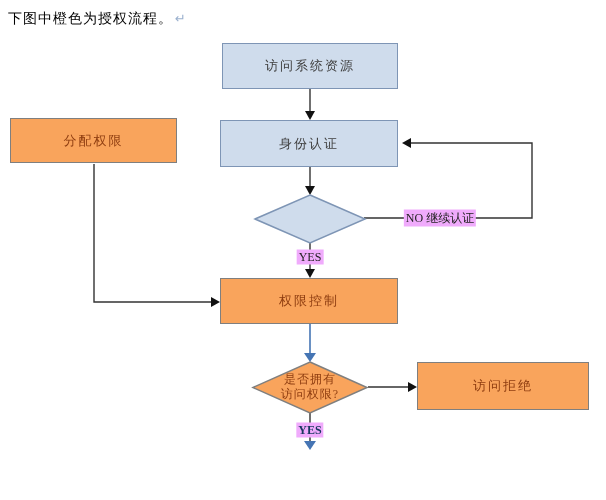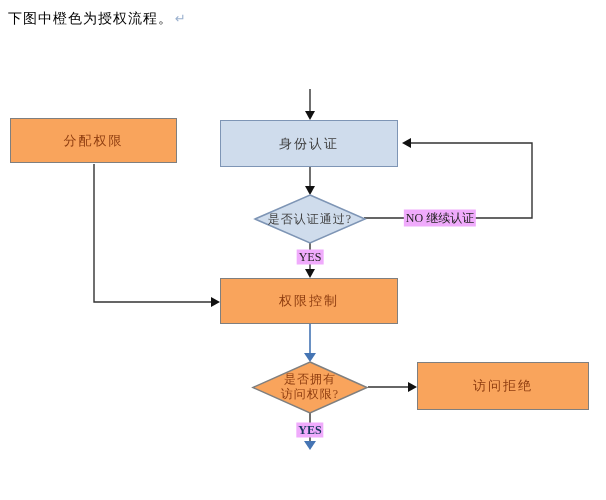--- a/index.html
+++ b/index.html
@@ -82,31 +82,31 @@
 
     <g>
       <line x1="310" y1="413" x2="310" y2="442" stroke="#333" stroke-width="1.4"></line>
       <polygon points="304,441 316,441 310,450" fill="#4575b4"></polygon>
     </g>
 
     <polygon points="310,195 365,219 310,243 255,219" fill="#cfdcec" stroke="#7e95b5" stroke-width="1.5"></polygon>
     <polygon points="310,362 367,387.5 310,413 253,387.5" fill="#f9a45c" stroke="#7f7f7f" stroke-width="1.5"></polygon>
   </svg>
 
+  <div class="node blue-box" style="left:222px;top:43px;width:176px;height:46px;">访问系统资源</div>
 
   <div class="node orange-box" style="left:10px;top:118px;width:167px;height:45px;">分配权限</div>
 
   <div class="node blue-box" style="left:220px;top:120px;width:178px;height:47px;">身份认证</div>
 
   <div class="node orange-box" style="left:220px;top:278px;width:178px;height:46px;">权限控制</div>
 
   <div class="node orange-box" style="left:417px;top:362px;width:172px;height:48px;text-align:center;">访问拒绝</div>
 
 
-  <div class="diamond-label blue" style="left:255px;top:196px;width:110px;height:46px;">是否认证通过?</div>
 
   <div class="diamond-label orange" style="left:253px;top:362px;width:114px;height:50px;">
     <span>是否拥有</span>
     <span>访问权限?</span>
   </div>
 
   <div class="edge-label" style="left:440px;top:218px;">NO 继续认证</div>
 
   <div class="edge-label" style="left:310px;top:257px;">YES</div>
 

